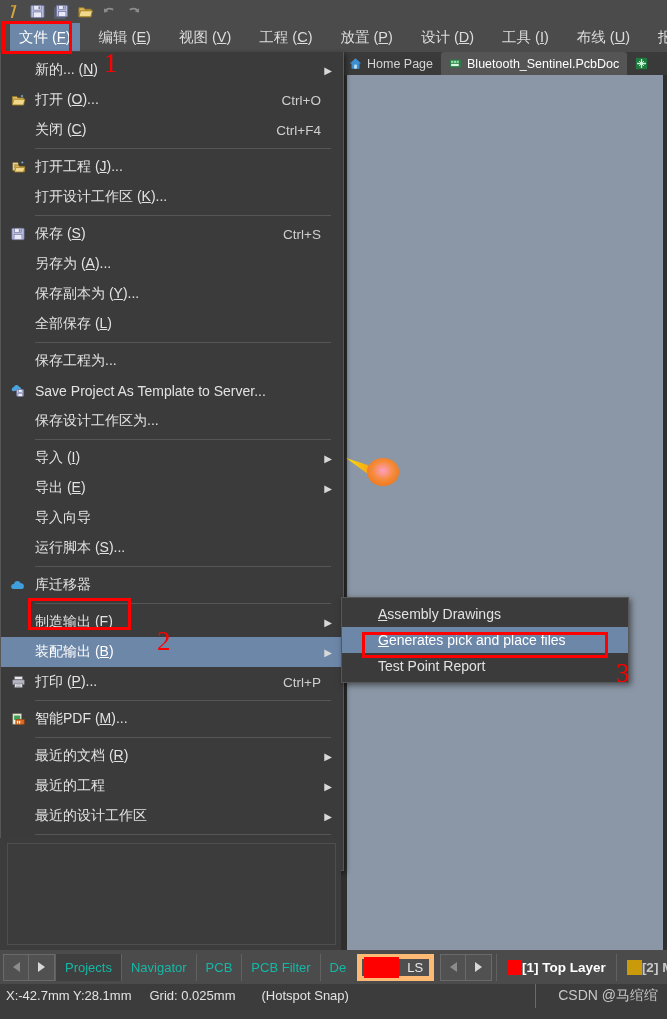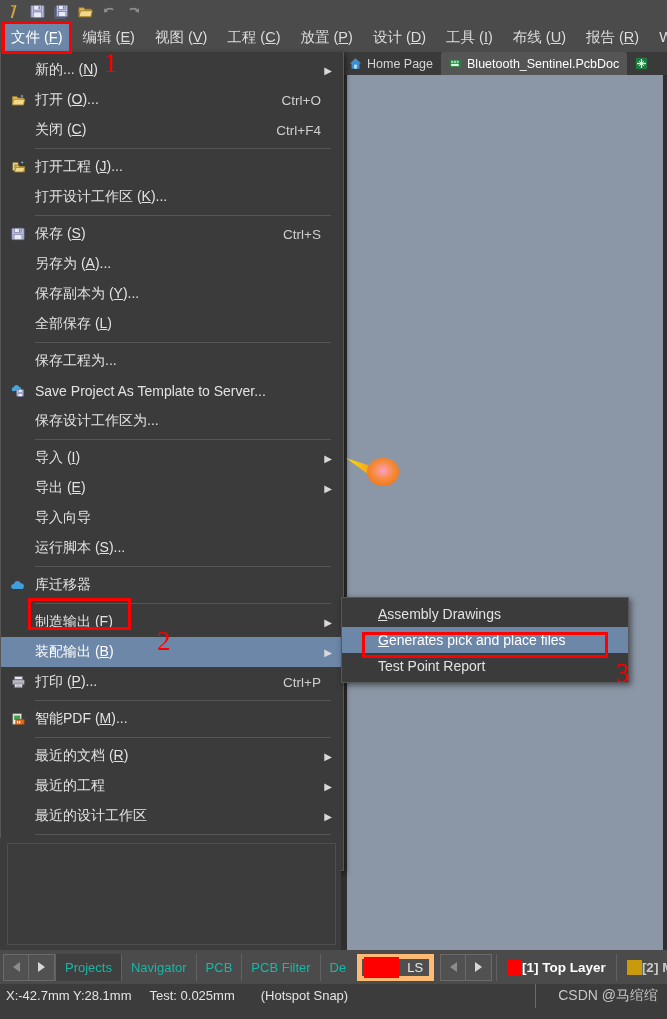--- a/index.html
+++ b/index.html
@@ -20,21 +20,21 @@
   .tb-ico{width:21px;height:19px;display:flex;align-items:center;justify-content:center;}
   .tb-ico svg{display:block;}
 
   
   .menubar{
     position:absolute;left:0;top:22px;width:667px;height:30px;
     background:#4b4b4b;display:flex;align-items:center;
     box-sizing:border-box;
   }
   .mb-item{
-    color:#dcdcdc;font-size:14.5px;padding:4px 9px;margin-left:2px;white-space:nowrap;
+    color:#dcdcdc;font-size:14.5px;padding:4px 9px;margin-left:10px;white-space:nowrap;
     line-height:20px;
   }
   .mb-item.active{background:#6d87a8;color:#ffffff;}
   .ul{text-decoration:underline;}
 
   
   .canvas{
     position:absolute;left:341px;top:75px;width:326px;height:875px;
     background:#8b97a6;overflow:hidden;
   }
@@ -490,21 +490,21 @@
         </div>
         <div class="layerbtn dim">
           <span class="lsq" style="background: rgb(201, 154, 10);"></span>
           <span>[2] Mic</span>
         </div>
       </div>
   </div>
 
   <div class="statusbar">
     <span class="sb-seg">X:-42.7mm Y:28.1mm</span>
-    <span class="sb-seg" style="padding-left:18px;">Test: 0.025mm</span>
+    <span class="sb-seg" style="padding-left:18px;">Grid: 0.025mm</span>
     <span class="sb-seg" style="padding-left:26px;">(Hotspot Snap)</span>
     <span class="sb-div"></span>
     <span class="watermark">CSDN @马绾绾</span>
   </div>
 
   <div class="redbox" style="left:2px;top:21px;width:70px;height:33px;"></div>
   <div class="rednum" style="left:104px;top:50px;">1</div>
 
   <div class="redbox" style="left:28px;top:598px;width:103px;height:32px;"></div>
   <div class="rednum" style="left:157px;top:628px;">2</div>

